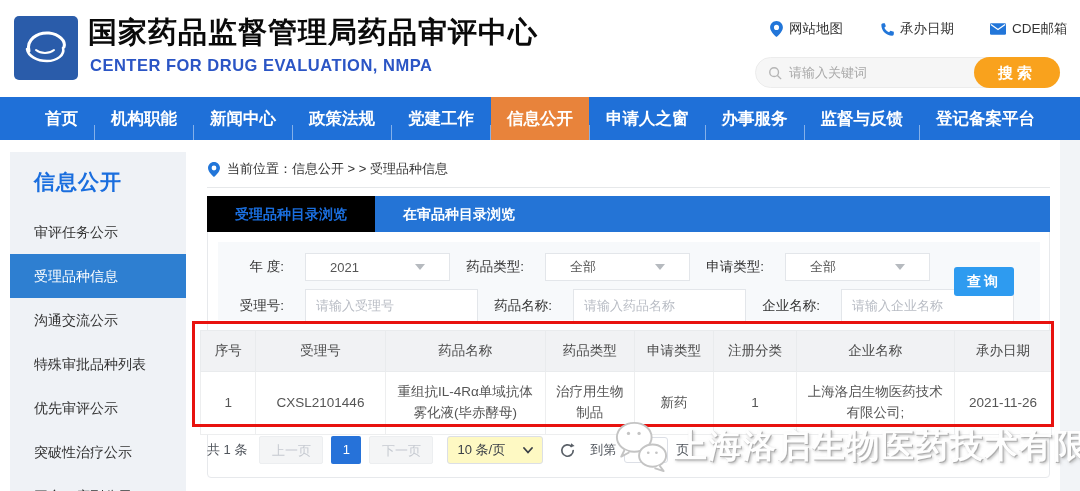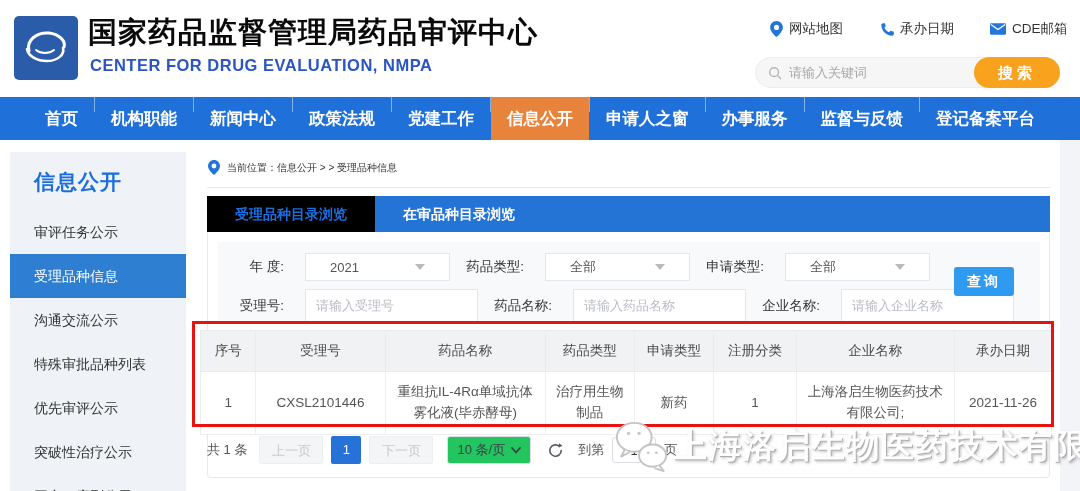--- a/index.html
+++ b/index.html
@@ -17,31 +17,31 @@
   .quicklinks{position:absolute;left:770px;top:20px;display:flex;gap:36px;align-items:center;text-align:right;}
   .qlink{display:flex;align-items:center;gap:6px;font-size:13.5px;color:#333;cursor:pointer;white-space:nowrap;}
   .searchbar{position:absolute;left:755px;top:57px;width:305px;height:31px;}
   .search-input{position:absolute;left:0;top:0;width:250px;height:31px;box-sizing:border-box;
     background:#f6f6f6;border:1px solid #ececec;border-radius:16px;
     display:flex;align-items:center;gap:7px;padding:0 12px;font-size:13px;color:#a9a9a9;}
   .search-btn{position:absolute;right:0;top:0;width:86px;height:31px;border-radius:16px;
     background:#f9a21d;color:#fff;font-size:15px;font-weight:bold;text-align:center;line-height:31px;letter-spacing:4px;cursor:pointer;}
   
   .nav{position:absolute;left:0;top:97px;width:1080px;height:43px;background:#1f70d8;
-    display:flex;align-items:flex-start;justify-content:center;}
+    display:flex;align-items:flex-end;justify-content:center;}
   .nav-item{color:#fff;font-size:16.5px;font-weight:bold;height:43px;line-height:43px;padding:0 16px;cursor:pointer;white-space:nowrap;}
   .nav-item.active{background:#e8833b;}
   .nav-sep{width:1px;height:15px;background:rgba(255,255,255,.45);}
   
   .side{position:absolute;left:10px;top:152px;width:176px;height:339px;background:#eff2f6;overflow:hidden;}
   .side-title{padding:16px 0 14px 24px;color:#1a6ede;font-size:21px;font-weight:bold;letter-spacing:1px;}
   .side-item{height:44px;line-height:44px;padding-left:24px;font-size:14px;color:#333;cursor:pointer;white-space:nowrap;}
   .side-item.active{background:#2e7fd1;color:#fff;}
   
-  .breadcrumb{position:absolute;left:208px;top:160px;display:flex;align-items:center;gap:7px;font-size:10px;color:#333;}
+  .breadcrumb{position:absolute;left:208px;top:160px;display:flex;align-items:center;gap:7px;font-size:13px;color:#333;}
   .bc-line{position:absolute;left:207px;top:187px;width:843px;height:0;border-top:1px solid #e6e8ea;}
   
   .card{position:absolute;left:207px;top:196px;width:843px;height:282px;box-sizing:border-box;
     border:1px solid #e7e9ec;border-radius:0 0 4px 4px;background:#fff;z-index:1;}
   .tabbar{position:absolute;left:207px;top:196px;width:843px;height:36px;background:#2474d6;display:flex;z-index:2;}
   .tab{height:36px;line-height:36px;padding:0 28px;font-size:14px;font-weight:bold;color:#fff;cursor:pointer;white-space:nowrap;}
   .tab.active{background:#000000;color:#1a6ede;}
   
   .filters{position:absolute;left:218px;top:242px;width:822px;height:78px;background:#f7f9fb;z-index:2;}
   .f-row{display:flex;align-items:center;margin-left:4px;}
@@ -61,22 +61,22 @@
   .dtable th{height:38px;background:#f1f2f4;font-size:13.5px;font-weight:normal;color:#4a4a4a;border:1px solid #e9ebed;}
   .dtable td{height:58px;font-size:13.5px;color:#555;text-align:center;border:1px solid #edeeef;padding:2px 10px;line-height:1.55;}
   .red-box{position:absolute;left:192px;top:321px;width:862px;height:106px;box-sizing:border-box;
     border:3px solid #e8120e;z-index:30;pointer-events:none;}
   
   .pager{position:absolute;left:207px;top:436px;display:flex;align-items:center;gap:8px;font-size:13px;color:#50555c;z-index:5;}
   .pg-total{margin-right:4px;white-space:nowrap;}
   .pg-btn{width:64px;height:28px;line-height:28px;text-align:center;background:#f4f5f6;border:1px solid #eceef0;
     color:#c6cad1;font-size:13px;border-radius:2px;box-sizing:border-box;cursor:default;white-space:nowrap;}
   .pg-cur{width:30px;height:28px;line-height:28px;text-align:center;background:#2672d9;color:#fff;border-radius:2px;cursor:pointer;}
-  .pg-size{height:28px;box-sizing:border-box;border:1px solid #dcdfe6;border-radius:3px;background:#22c55e;
-    display:flex;align-items:center;gap:6px;padding:4px 9px;color:#3a3f47;margin-left:6px;cursor:pointer;white-space:nowrap;}
+  .pg-size{height:28px;box-sizing:border-box;border:1px solid #dcdfe6;border-radius:3px;background:#fef9c3;
+    display:flex;align-items:center;gap:18px;padding:4px 9px;color:#3a3f47;margin-left:6px;cursor:pointer;white-space:nowrap;}
   .pg-refresh{margin-left:8px;cursor:pointer;display:flex;align-items:center;}
   .pg-goto{margin-left:6px;white-space:nowrap;}
   .pg-input{width:44px;height:26px;box-sizing:border-box;border:1px solid #dcdfe6;border-radius:3px;text-align:center;
     font-size:13px;color:#333;outline:none;font-family:inherit;}
   
   .watermark{position:absolute;left:612px;top:419px;display:flex;align-items:center;gap:4px;z-index:40;pointer-events:none;}
   .wm-text{font-size:33px;font-weight:bold;color:#fefefe;letter-spacing:1.5px;white-space:nowrap;
     text-shadow:1px 1px 0 #aeaeae,2px 2px 3px rgba(125,125,125,.5);}
   
   .right-strip{position:absolute;left:1060px;top:140px;width:20px;height:351px;background:#f2f4f7;}

